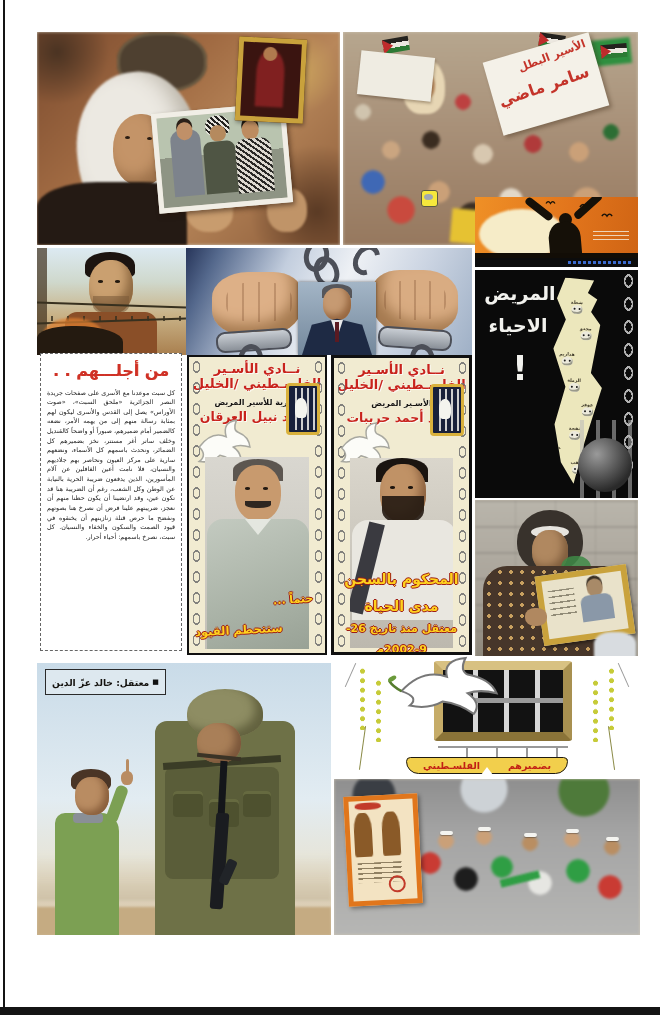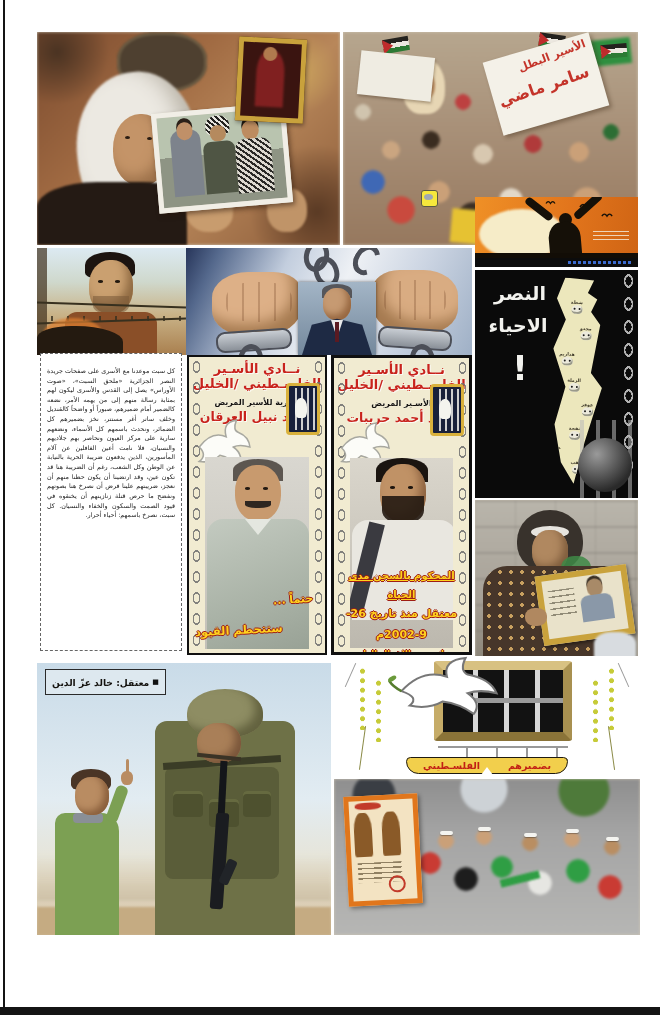--- a/index.html
+++ b/index.html
@@ -233,21 +233,21 @@
                 background:repeating-linear-gradient(0deg,transparent 0 3px,#f4efe2 3px 4.2px);"></div>
     <div class="abs blur05" style="left:0;top:56px;width:163px;height:6px;background:#120d06;"></div>
     <div class="abs" style="left:0;top:61px;width:163px;height:9px;background:#0c0c0c;">
       <div class="abs" style="right:6px;top:3.4px;width:64px;height:2.4px;
                   background:repeating-linear-gradient(90deg,#3a6ad0 0 3px,transparent 3px 5px);"></div>
     </div>
   </div>
 
   <div class="ph" style="left:475px;top:270px;width:163px;height:228px;background:#0a0a0a;">
     <div class="abs chainwhite" style="right:2px;top:0;width:15px;height:200px;opacity:.9;"></div>
-    <div class="abs" dir="rtl" style="left:8px;top:12px;width:74px;text-align:center;font-size:19px;font-weight:bold;color:#f2f2ee;">النصر</div>
+    <div class="abs" dir="rtl" style="left:8px;top:12px;width:74px;text-align:center;font-size:19px;font-weight:bold;color:#f2f2ee;">المريض</div>
     <div class="abs" dir="rtl" style="left:2px;top:44px;width:82px;text-align:center;font-size:19px;font-weight:bold;color:#f2f2ee;">الاحياء</div>
     <div class="abs" style="left:30px;top:78px;width:30px;text-align:center;font-size:34px;font-weight:bold;color:#f2f2ee;">!</div>
     <div class="abs" style="left:56px;top:8px;width:96px;height:210px;background:#ece7bc;transform:rotate(2deg);
                 clip-path:polygon(32% 0%,62% 1%,56% 7%,66% 10%,60% 16%,70% 22%,62% 45%,74% 52%,58% 78%,48% 98%,34% 88%,26% 70%,36% 52%,22% 34%,34% 20%,24% 10%);">
       <div class="prison" style="left:28px;top:22px;">
         <span class="pr-label" dir="rtl">شطة</span>
         <div class="skull"></div>
       </div>
       <div class="prison" style="left:38px;top:48px;">
         <span class="pr-label" dir="rtl">مجدو</span>
@@ -303,20 +303,21 @@
       <div class="abs blur05" style="left:44px;top:4px;width:16px;height:18px;background:#a88a68;border-radius:48%;box-shadow:0 -3px 0 #3a3026;"></div>
       <div class="abs blur05" style="left:36px;top:20px;width:32px;height:26px;background:#8a98a8;border-radius:8px 8px 0 0;"></div>
       <div class="abs" style="left:5px;top:10px;width:26px;height:26px;opacity:.6;
                   background:repeating-linear-gradient(180deg,#55503e 0 1.4px,transparent 1.4px 6px);"></div>
     </div>
     <div class="abs blur05" style="left:50px;top:108px;width:22px;height:18px;background:#b08860;border-radius:45%;"></div>
     <div class="abs blur1" style="right:2px;bottom:0;width:42px;height:30px;background:#d8dce0;border-radius:40% 40% 0 0;"></div>
   </div>
 
   <div id="article" dir="rtl">
+    <div class="art-title">من أجلـــهم . .</div>
     <div class="art-body">كل سبت موعدنا مع الأسرى على صفحات جريدة النصر الجزائرية «ملحق السبت»، «صوت الأوراس» يصل إلى القدس والأسرى ليكون لهم بمثابة رسالة منهم إلى من يهمه الأمر، نضعه كالضمير أمام ضميرهم، صبوراً أو واضحاً كالقنديل وخلف ساتر أغر مستتر، نخز بضميرهم كل الضمائر، ونحدث باسمهم كل الأسماء، ونضعهم سارية على مركز العيون ونحاصر بهم جلاديهم والنسيان، فلا نامت أعين الغافلين عن آلام المأسورين، الذين يدفعون ضريبة الحرية بالنيابة عن الوطن وكل الشعب، رغم أن الضريبة هنا قد تكون عين، وقد ارتضينا أن يكون حظنا منهم أن نعجز، ضريبتهم علينا فرض أن نصرخ هنا بصوتهم ونفضح ما حرص قتلة زنازينهم أن يخنقوه في قيود الصمت والسكون والخفاء والنسيان. كل سبت، نصرخ باسمهم: أحياء أحرار.</div>
   </div>
 
   <div class="poster" style="left:187px;top:355px;width:140px;height:300px;">
     <div class="p-chain chainpat" style="left:0;"></div>
     <div class="p-chain chainpat" style="right:0;"></div>
     <div class="p-org redout" dir="rtl">نــادي الأسـير الفلسـطيني /الخليل</div>
     <div class="p-sub blkout" dir="rtl">الحرية للأسير المريض</div>
     <div class="p-name redout" dir="rtl">محمد نبيل العرقان</div>
     <div class="p-logo">
@@ -356,21 +357,21 @@
     <div class="p-portrait" style="background:linear-gradient(180deg,#dad6cc 0%,#bcb8ae 100%);">
       <div class="abs" style="left:26px;top:0;width:52px;height:24px;background:#1a1410;border-radius:50% 50% 0 0;"></div>
       <div class="abs" style="left:30px;top:6px;width:46px;height:58px;background:#c09266;border-radius:46%;
                   box-shadow:inset -6px -8px 10px #8c6240;"></div>
       <div class="abs" style="left:40px;top:28px;width:5px;height:2.6px;background:#1c140e;border-radius:50%;box-shadow:18px 0 0 #1c140e;"></div>
       <div class="abs" style="left:32px;top:38px;width:42px;height:28px;background:#241a12;border-radius:0 0 48% 48%;opacity:.9;"></div>
       <div class="abs" style="left:2px;top:62px;width:104px;height:100px;background:#e9e7e0;border-radius:16px 16px 0 0;"></div>
       <div class="abs" style="left:8px;top:64px;width:16px;height:92px;background:#3a3a40;transform:rotate(14deg);"></div>
     </div>
     <div class="abs" dir="rtl" style="left:10px;right:10px;top:208px;">
-      <div class="yel" dir="rtl" style="font-size:10px;line-height:1.9;text-decoration:underline;">المحكوم بالسجن مدى الحياة</div>
+      <div class="yel" dir="rtl" style="font-size:14px;line-height:1.9;">المحكوم بالسجن مدى الحياة</div>
       <div class="yel" dir="rtl" style="font-size:11px;line-height:1.9;">معتقل منذ تاريخ 26-9-2002م</div>
       <div class="yel" dir="rtl" style="font-size:8.4px;line-height:1.9;">يعاني من الإهمال الطبي المتعمد</div>
 
     </div>
   </div>
 
   <div class="ph" style="left:37px;top:663px;width:294px;height:272px;">
     <div class="fill" style="background:linear-gradient(180deg,#c9dbe8 0%,#e2ecf2 50%,#e8e2d0 80%,#cbb694 100%);"></div>
     <div class="abs blur2" style="left:0;bottom:34px;width:294px;height:46px;background:linear-gradient(180deg,rgba(190,180,160,0),#cfc2a8);"></div>
     <div class="abs blur1" style="left:0;bottom:0;width:294px;height:28px;background:#c5ab82;"></div>

